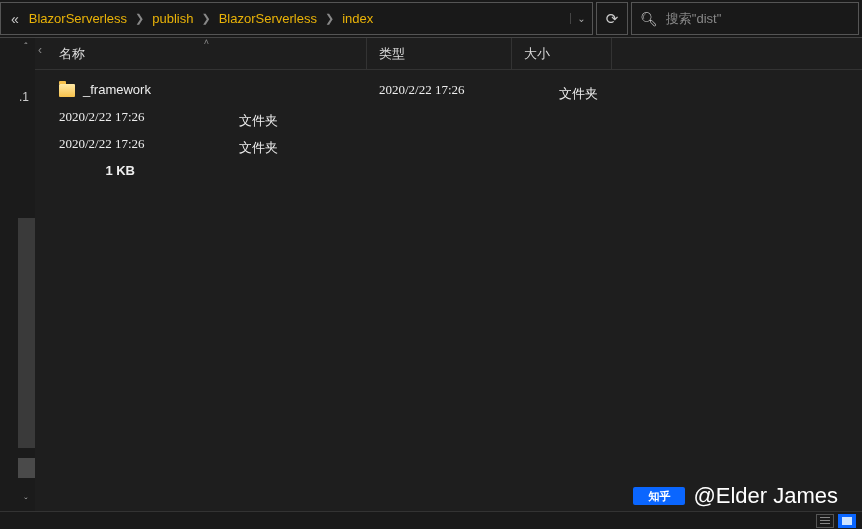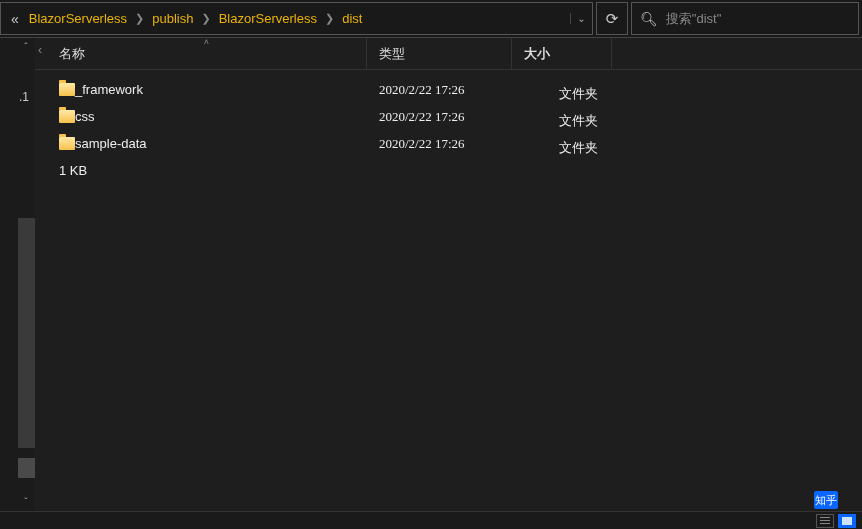--- a/index.html
+++ b/index.html
@@ -119,38 +119,38 @@
       height: 32px;
       align-items: center;
       border-bottom: 1px solid #333;
       color: #ddd;
       padding-left: 12px;
     }
     .col { padding: 0 12px; border-right: 1px solid #333; height: 100%; display: flex; align-items: center; }
     .col-name { width: 320px; position: relative; }
     .col-date { width: 180px; }
     .col-type { width: 145px; font-family: Liberation Serif, serif; }
-    .col-size { width: 100px; font-weight: bold; }
+    .col-size { width: 100px; }
     .sort-ind {
       position: absolute; top: -1px; left: 50%; transform: translateX(-50%);
       color: #888; font-size: 9px;
     }
     .file-list { flex: 1; padding-top: 6px; }
     .file-row {
       display: flex;
       align-items: center;
       height: 27px;
       padding-left: 12px;
       color: #eee;
     }
     .cell { padding: 0 12px; }
-    .cell-name { width: 320px; display: flex; align-items: center; }
+    .cell-name { width: 320px; display: flex; align-items: flex-end; gap: 8px; }
     .cell-date { width: 180px; font-family: Liberation Serif, serif; }
     .cell-type { width: 145px; white-space: nowrap; overflow: hidden; text-overflow: ellipsis; margin-top: 8px; }
-    .cell-size { width: 100px; text-align: left; }
+    .cell-size { width: 100px; text-align: right; font-weight: bold; }
     .icon-folder {
       width: 16px; height: 13px;
       background: linear-gradient(#ffe9a6, #f7c14b);
       border-radius: 1px;
       position: relative;
       flex-shrink: 0;
     }
     .icon-folder::before {
       content: "";
       position: absolute; top: -3px; left: 0;
@@ -175,23 +175,23 @@
     
     .watermark {
       position: absolute;
       right: 24px; bottom: 20px;
       display: flex; align-items: center; gap: 8px;
       color: #fff;
       font-size: 22px;
       pointer-events: none;
     }
     .zhihu-logo {
-      width: 24px; height: 18px;
+      width: 52px; height: 18px;
       background: #0a66ff;
-      color: #fff; font-size: 11px; font-weight: normal;
+      color: #fff; font-size: 11px; font-weight: bold;
       display: flex; align-items: center; justify-content: center;
       border-radius: 2px;
     }
     
     .status-bar {
       height: 18px;
       background: #1a1a1a;
       border-top: 1px solid #333;
       display: flex;
       justify-content: flex-end;
@@ -215,21 +215,21 @@
 
 <div class="address-bar">
   <div class="breadcrumb-wrap">
     <span class="bc-overflow">«</span>
     <span class="bc-item">BlazorServerless</span>
     <span class="bc-sep">❯</span>
     <span class="bc-item">publish</span>
     <span class="bc-sep">❯</span>
     <span class="bc-item">BlazorServerless</span>
     <span class="bc-sep">❯</span>
-    <span class="bc-item">dist</span>
+    <span class="bc-item">index</span>
     <span class="bc-dropdown">⌄</span>
   </div>
   <div class="refresh-btn">
     <span>⟳</span>
   </div>
   <div class="search-box">
     <span class="search-icon">🔍︎</span>
     <input type="text" placeholder="搜索&quot;dist&quot;" style="">
   </div>
 </div>
@@ -266,33 +266,25 @@
         <div class="file-row">
           <div class="cell cell-name">
             <div class="icon-folder"></div>
             <span>_framework</span>
           </div>
           <div class="cell cell-date">2020/2/22 17:26</div>
           <div class="cell cell-type">文件夹</div>
           <div class="cell cell-size"></div>
         </div>
         <div class="file-row">
-          <div class="cell cell-name">
-            <div class="icon-folder"></div>
-            <span>css</span>
-          </div>
           <div class="cell cell-date">2020/2/22 17:26</div>
           <div class="cell cell-type">文件夹</div>
           <div class="cell cell-size"></div>
         </div>
         <div class="file-row">
-          <div class="cell cell-name">
-            <div class="icon-folder"></div>
-            <span>sample-data</span>
-          </div>
           <div class="cell cell-date">2020/2/22 17:26</div>
           <div class="cell cell-type">文件夹</div>
           <div class="cell cell-size"></div>
         </div>
         <div class="file-row">
           <div class="cell cell-size">1 KB</div>
         </div>
       </div>
   </div>
 </div>
@@ -301,13 +293,14 @@
   <div class="view-toggle">
       <div class="vt-lines"></div>
     </div>
   <div class="view-toggle active">
       <div class="vt-grid"></div>
     </div>
 </div>
 
 <div class="watermark">
   <div class="zhihu-logo">知乎</div>
+  <span>@Elder James</span>
 </div>
 
 </body></html>

